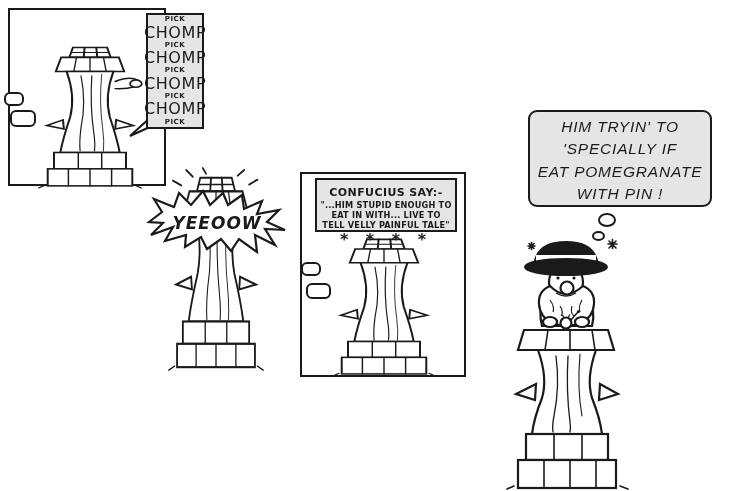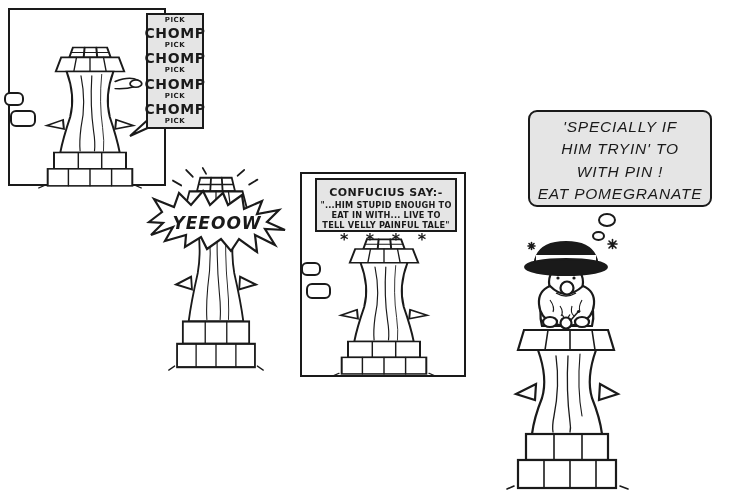--- a/index.html
+++ b/index.html
@@ -13,21 +13,21 @@
   }
   svg.art { position: absolute; overflow: visible; }
   svg text { font-family: "DejaVu Sans", sans-serif; fill: #1a1a1a; }
 
   .bubble {
     position: absolute; background: #e5e5e5; border: 2.2px solid #1a1a1a; z-index: 3;
     display: flex; flex-direction: column; align-items: center;
     justify-content: space-evenly; text-align: center;
   }
   .pick  { font-size: 7px;  font-weight: bold; letter-spacing: .5px; line-height: 1; }
-  .chomp { font-size: 14px; font-weight: bold; letter-spacing: .6px; line-height: 1; }
+  .chomp { font-size: 16px; font-weight: normal; letter-spacing: .6px; line-height: 1; }
 
   .sign { padding: 7px 1px; }
   .sign-title { font-size: 11px; font-weight: bold; letter-spacing: .4px; line-height: 1.15; }
   .sign-line  { font-size: 8.2px; font-weight: bold; letter-spacing: .2px; line-height: 1.25; }
 
   .stars {
     position: absolute; z-index: 2; text-align: center;
     font-size: 16px; font-weight: bold; letter-spacing: 6px; color: #1a1a1a;
   }
 
@@ -150,24 +150,24 @@
     <svg class="art" style="left:330px; top:238px; z-index:1;" width="108" height="138" viewBox="0 0 120 200" preserveAspectRatio="none">
       <use href="#tower-full"></use>
     </svg>
 
     <div class="thought-blip" style="left:301px; top:262px; width:20px; height:14px;"></div>
     <div class="thought-blip" style="left:306px; top:283px; width:25px; height:16px;"></div>
   </section>
 
   <section>
     <div class="bubble speech-big" style="left:528px; top:110px; width:184px; height:97px;">
+      <span>HIM TRYIN' TO</span>
       <span>'SPECIALLY IF</span>
-      <span>HIM TRYIN' TO</span>
+      <span>EAT POMEGRANATE</span>
       <span>WITH PIN !</span>
-      <span>EAT POMEGRANATE</span>
     </div>
 
     <div class="trail-circle" style="left:598px; top:213px; width:18px; height:14px;"></div>
     <div class="trail-circle" style="left:592px; top:231px; width:13px; height:10px;"></div>
 
     <svg class="art" style="left:504px; top:236px; z-index:1;" width="152" height="254" viewBox="0 0 152 254">
 
       <g stroke="#1a1a1a" stroke-width="1.6" stroke-linecap="round">
         <path d="M104,8 l9,0 M108.5,3.5 l0,9 M105,5 l7,7 M112,5 l-7,7" fill="none"></path>
         <path d="M24,10 l7,0 M27.5,6.5 l0,7 M25,7.5 l5,5 M30,7.5 l-5,5" fill="none"></path>

